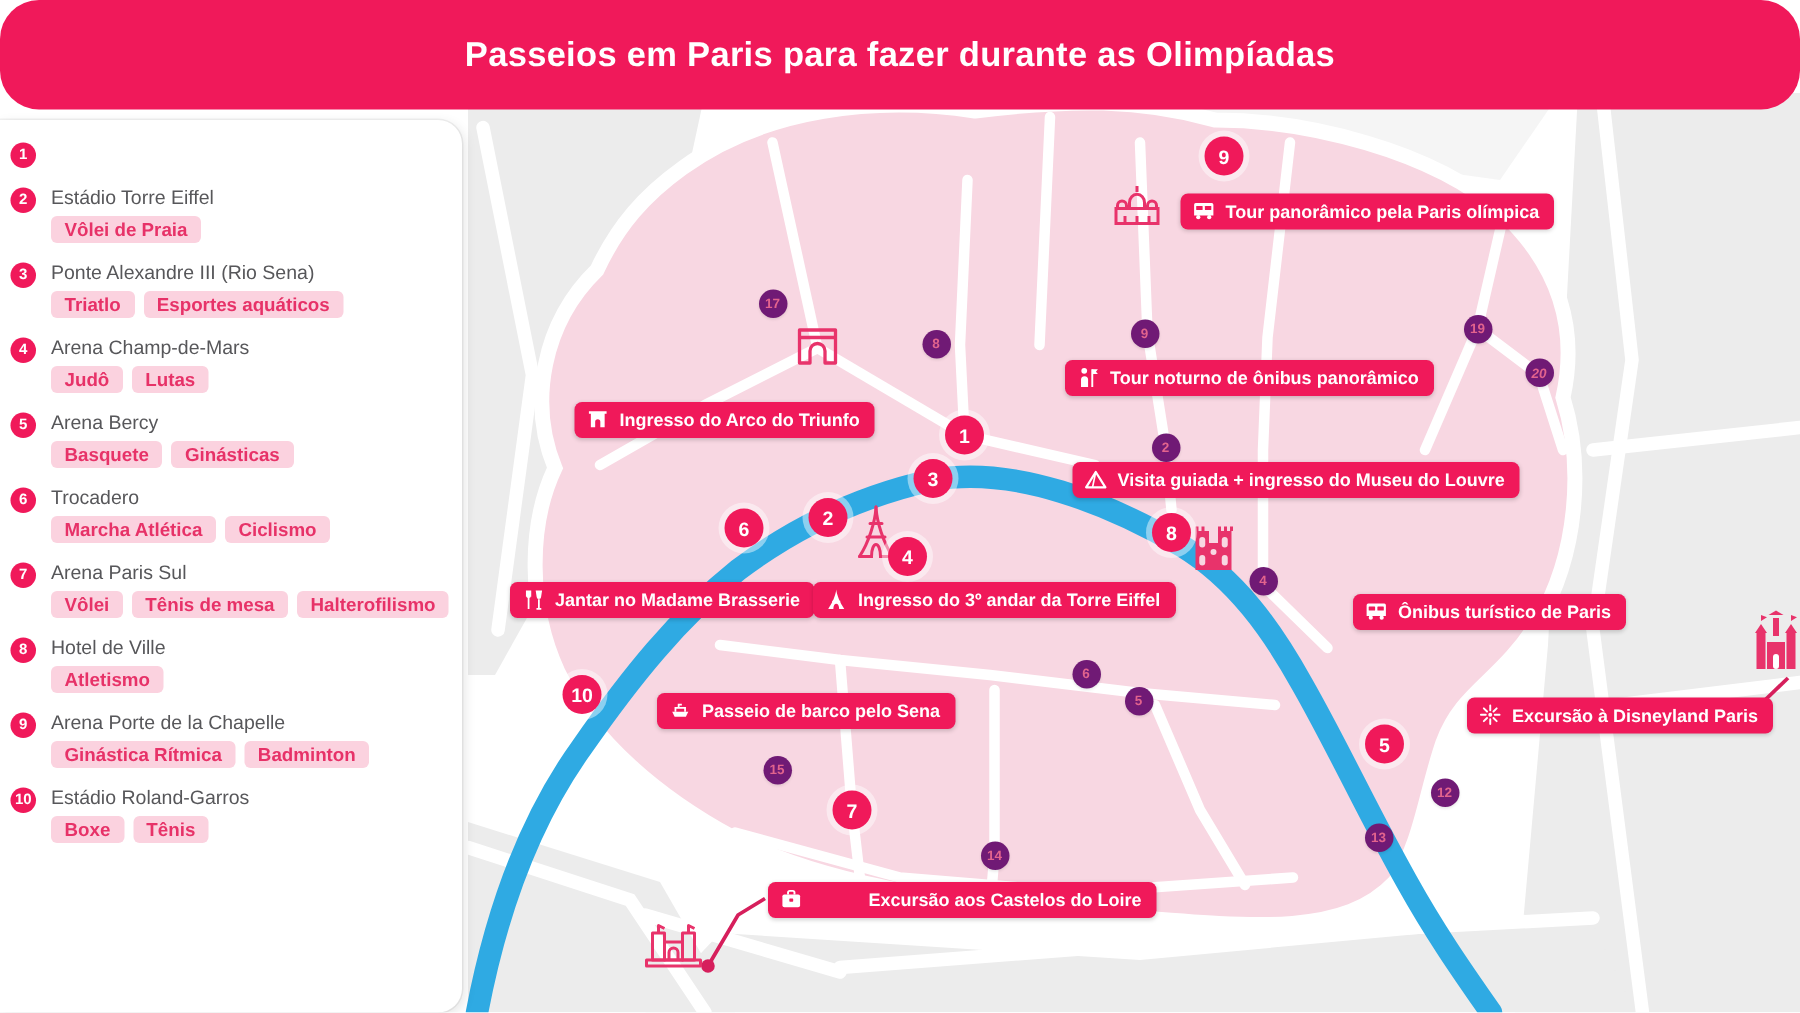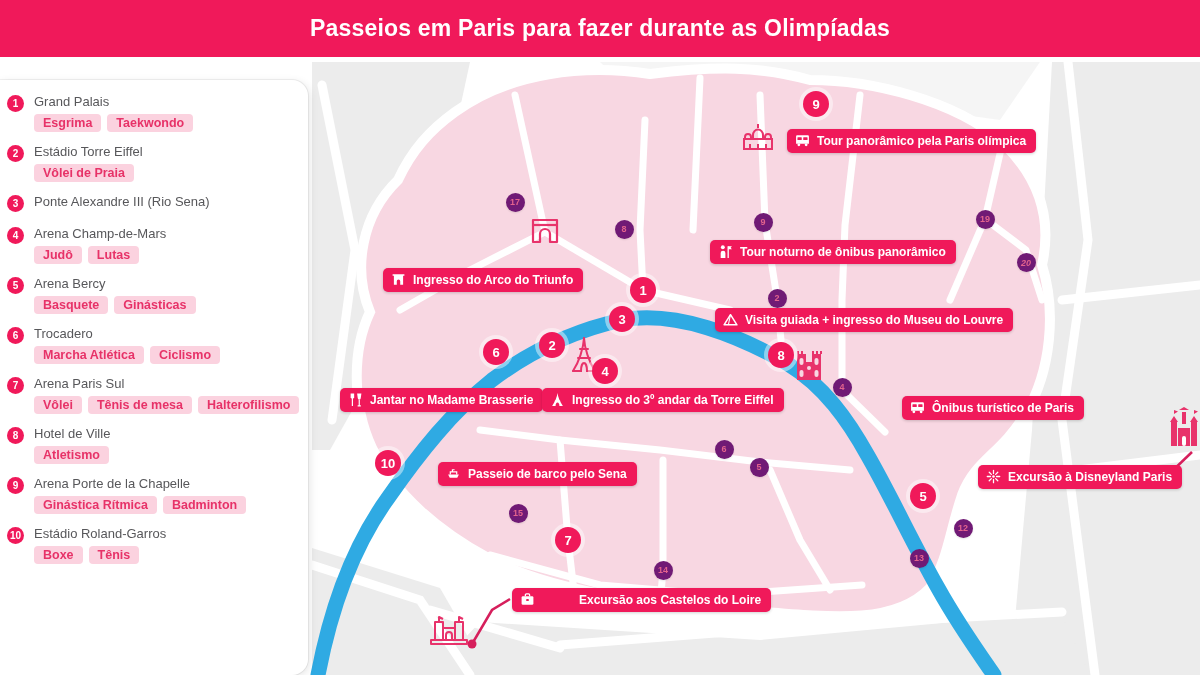--- a/index.html
+++ b/index.html
@@ -4,23 +4,23 @@
 <style>
   html,body{margin:0;padding:0;}
   body{
     width:1200px;height:675px;position:relative;overflow:hidden;
     background:#ffffff;
     font-family:"Liberation Sans", sans-serif;
     -webkit-font-smoothing:antialiased;
   }
   
   .header{
-    position:absolute;left:0;top:0;width:1200px;height:57px;
+    position:absolute;left:0;top:0;width:1200px;height:73px;
     background:var(--accent);
-    display:flex;align-items:center;justify-content:center;
+    display:flex;align-items:center;justify-content:center;border-radius:26px;
   }
   .header h1{
     margin:0;color:#fff;font-size:23px;font-weight:bold;letter-spacing:.2px;
   }
   
   .map-base{position:absolute;left:0;top:57px;width:1200px;height:618px;}
   
   .sidebar{
     position:absolute;left:0;top:80px;width:308px;height:595px;
     background:#fff;border-radius:0 16px 16px 0;
@@ -140,41 +140,38 @@
 </svg>
 
 <div class="header">
   <h1>Passeios em Paris para fazer durante as Olimpíadas</h1>
 </div>
 
 <div class="sidebar">
   <div>
       <div class="venue-item">
         <span class="vnum">1</span>
-        <div>
-          <div class="vname">Grand Palais</div>
-          <div class="vtags">
-            <span class="tag">Esgrima</span>
-            <span class="tag">Taekwondo</span>
-          </div>
-        </div>
       </div>
       <div class="venue-item">
         <span class="vnum">2</span>
         <div>
           <div class="vname">Estádio Torre Eiffel</div>
           <div class="vtags">
             <span class="tag">Vôlei de Praia</span>
           </div>
         </div>
       </div>
       <div class="venue-item">
         <span class="vnum">3</span>
         <div>
           <div class="vname">Ponte Alexandre III (Rio Sena)</div>
+          <div class="vtags">
+            <span class="tag">Triatlo</span>
+            <span class="tag">Esportes aquáticos</span>
+          </div>
         </div>
       </div>
       <div class="venue-item">
         <span class="vnum">4</span>
         <div>
           <div class="vname">Arena Champ-de-Mars</div>
           <div class="vtags">
             <span class="tag">Judô</span>
             <span class="tag">Lutas</span>
           </div>
@@ -299,21 +296,21 @@
           <path d="M11 12V7l4 2M31 12V7l4 2"></path>
           <path d="M18 30v-5a3 3 0 0 1 6 0v5"></path>
           <path d="M3 30h36v4H3Z"></path>
         </g>
       </svg></div>
     <div class="district-marker" style="left: 505.5px; top: 192.5px;">17</div>
     <div class="district-marker" style="left: 614.5px; top: 219.5px;">8</div>
     <div class="district-marker" style="left: 753.5px; top: 212.5px;">9</div>
     <div class="district-marker" style="left: 767.5px; top: 288.5px;">2</div>
     <div class="district-marker" style="left: 975.5px; top: 209.5px;">19</div>
-    <div class="district-marker" style="left: 1016.5px; top: 253px; font-style: italic;">20</div>
+    <div class="district-marker" style="left: 1016.5px; top: 239px; font-style: italic;">20</div>
     <div class="district-marker" style="left: 832.5px; top: 377.5px;">4</div>
     <div class="district-marker" style="left: 714.5px; top: 439.5px;">6</div>
     <div class="district-marker" style="left: 749.5px; top: 457.5px;">5</div>
     <div class="district-marker" style="left: 508.5px; top: 503.5px;">15</div>
     <div class="district-marker" style="left: 653.5px; top: 560.5px;">14</div>
     <div class="district-marker" style="left: 953.5px; top: 518.5px;">12</div>
     <div class="district-marker" style="left: 909.5px; top: 548.5px;">13</div>
     <div class="venue-marker" style="left: 630px; top: 277px;">1</div>
     <div class="venue-marker" style="left: 539px; top: 332px;">2</div>
     <div class="venue-marker" style="left: 609px; top: 306px;">3</div>

